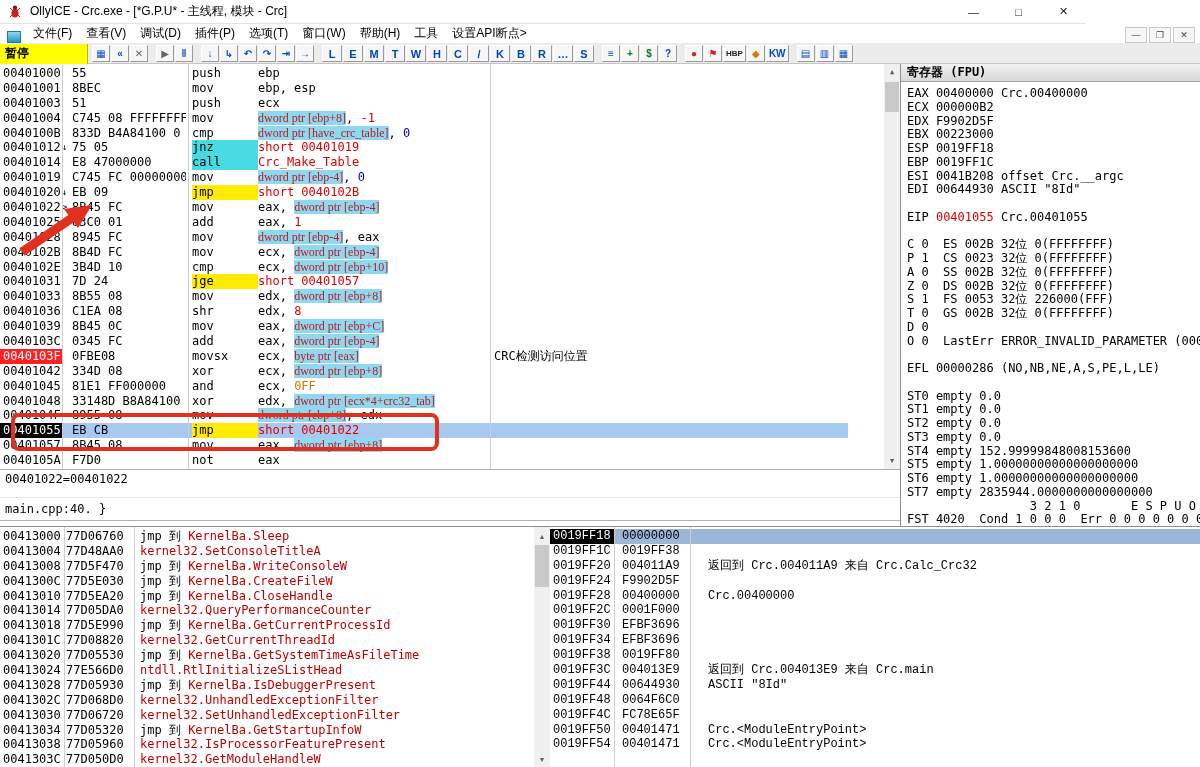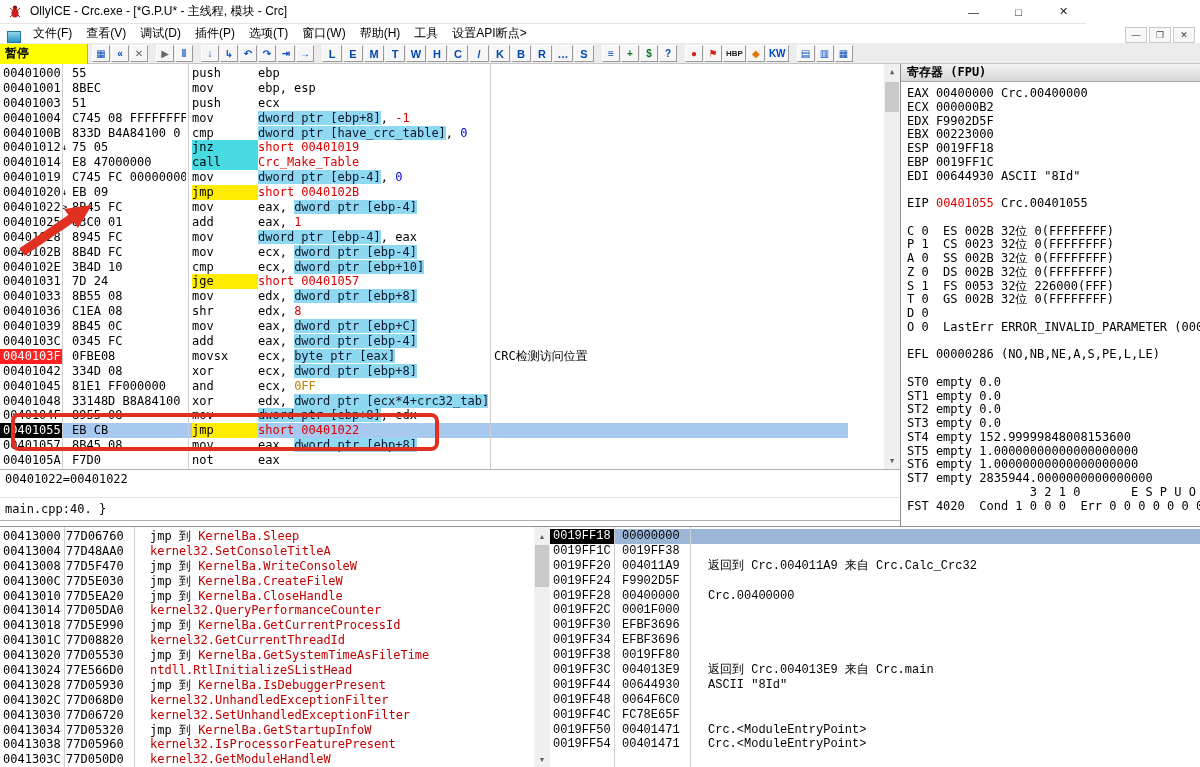--- a/index.html
+++ b/index.html
@@ -26,21 +26,21 @@
   .tb-btn { min-width:18px; height:17px; background:#f6f6f6; border:1px solid; border-color:#ffffff #9a9a9a #9a9a9a #ffffff; font-size:10px; font-weight:bold; display:flex; align-items:center; justify-content:center; padding:0 2px; white-space:nowrap; }
   .tb-sep { width:6px; height:17px; }
   .tb-blue { color:#0048c0; } .tb-green { color:#0a7a22; } .tb-red { color:#d42222; }
   .tb-orange { color:#e07800; } .tb-gray { color:#666; } .tb-dark { color:#1c1c1c; font-size:8px; }
   .tb-letter { color:#0048b0; width:20px; font-size:11px; }
 
   
   .code { font-family:"DejaVu Sans Mono","Liberation Mono",monospace; font-size:12px; }
   .sg-k { color:#000; } .sg-r { color:#dc0000; } .sg-b { color:#0000d8; }
   .sg-g { color:#c08000; } .sg-n { color:#c00000; }
-  .sg-m { background:#8fd8f2; color:#0f172a; }
+  .sg-m { background:#8fd8f2; color:#b91c1c;font-family:Liberation Serif, serif; }
 
   
   #disasm-pane { position:absolute; left:0; top:64px; width:900px; height:462px; background:#fff; }
   #disasm-rows { position:absolute; left:0; top:2px; width:848px; height:404px; overflow:hidden; }
   .drow { height:14.9px; line-height:14.9px; display:flex; white-space:pre; }
   .drow.sel { background:#a8c9ef; }
   .da { width:62px; padding-left:3px; flex:none; overflow:hidden; }
   .drow.sel .da { background:#000; color:#fff; }
   .da.bp { background:#ff2020; color:#fff; }
   .dg { width:10px; flex:none; font-size:9px; overflow:hidden; }
@@ -66,21 +66,21 @@
   #reg-header { height:18px; background:linear-gradient(#f2f2f2,#d7d7d7); border-bottom:1px solid #a5a5a5; font-size:12px; font-weight:bold; display:flex; align-items:center; padding-left:6px; }
   #reg-lines { position:absolute; left:6px; top:23px; right:0; bottom:0; }
   .rline { height:13.75px; line-height:13.75px; white-space:pre; overflow:hidden; }
 
   
   #imports-pane { position:absolute; left:0; top:526px; width:534px; height:241px; background:#fff; border-top:1px solid #8f8f8f; overflow:hidden; }
   #imports-rows { position:absolute; left:0; top:2px; width:534px; bottom:0; overflow:hidden; }
   .irow { height:14.9px; line-height:14.9px; display:flex; white-space:pre; }
   .ia { width:66px; padding-left:3px; flex:none; }
   .iv { width:68px; flex:none; }
-  .ic { flex:1; padding-left:16px; overflow:hidden; }
+  .ic { flex:1; padding-left:6px; overflow:hidden; }
 
   #stack-pane { position:absolute; left:550px; top:526px; width:650px; height:241px; background:#fff; border-top:1px solid #8f8f8f; overflow:hidden; }
   #stack-rows { position:absolute; left:0; top:2px; width:722px; bottom:0; overflow:hidden;font-family:Liberation Mono, monospace; }
   .srow { height:14.9px; line-height:14.9px; display:flex; white-space:pre; }
   .srow.sel { background:#9cb6d8; }
   .sa { width:64px; padding-left:3px; flex:none; }
   .srow.sel .sa { background:#000; color:#fff; }
   .sv { width:76px; flex:none; padding-left:8px; }
   .sc { flex:1; padding-left:18px; overflow:hidden; }
 
@@ -220,20 +220,21 @@
 
 <div id="reg-pane" class="code">
   <div id="reg-header">寄存器 (FPU)</div>
   <div id="reg-lines">
       <div class="rline"><span class="sg-k">EAX 00400000 Crc.00400000</span></div>
       <div class="rline"><span class="sg-k">ECX 000000B2</span></div>
       <div class="rline"><span class="sg-k">EDX F9902D5F</span></div>
       <div class="rline"><span class="sg-k">EBX 00223000</span></div>
       <div class="rline"><span class="sg-k">ESP 0019FF18</span></div>
       <div class="rline"><span class="sg-k">EBP 0019FF1C</span></div>
+      <div class="rline"><span class="sg-k">ESI 0041B208 offset Crc.__argc</span></div>
       <div class="rline"><span class="sg-k">EDI 00644930 ASCII "8Id"</span></div>
       <div class="rline"><span class="sg-k"></span></div>
       <div class="rline"><span class="sg-k">EIP </span><span class="sg-r">00401055</span><span class="sg-k"> Crc.00401055</span></div>
       <div class="rline"><span class="sg-k"></span></div>
       <div class="rline"><span class="sg-k">C 0  ES 002B 32位 0(FFFFFFFF)</span></div>
       <div class="rline"><span class="sg-k">P 1  CS 0023 32位 0(FFFFFFFF)</span></div>
       <div class="rline"><span class="sg-k">A 0  SS 002B 32位 0(FFFFFFFF)</span></div>
       <div class="rline"><span class="sg-k">Z 0  DS 002B 32位 0(FFFFFFFF)</span></div>
       <div class="rline"><span class="sg-k">S 1  FS 0053 32位 226000(FFF)</span></div>
       <div class="rline"><span class="sg-k">T 0  GS 002B 32位 0(FFFFFFFF)</span></div>

